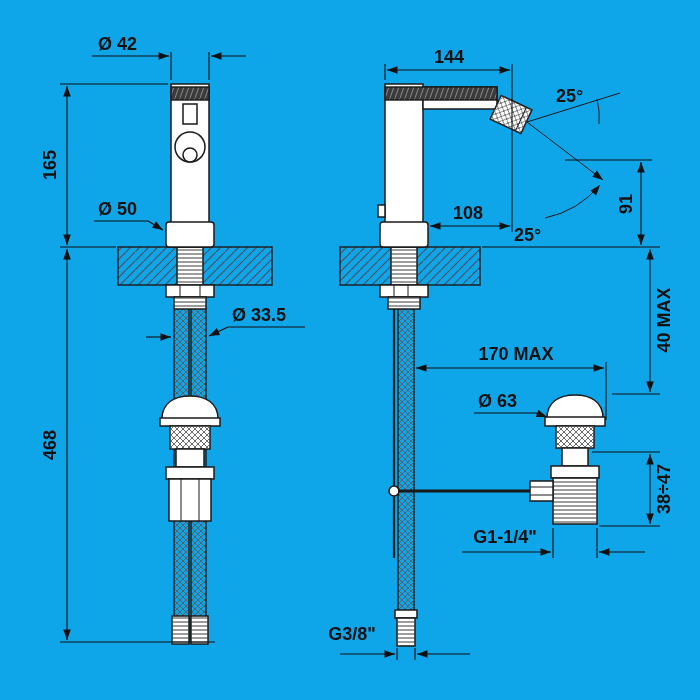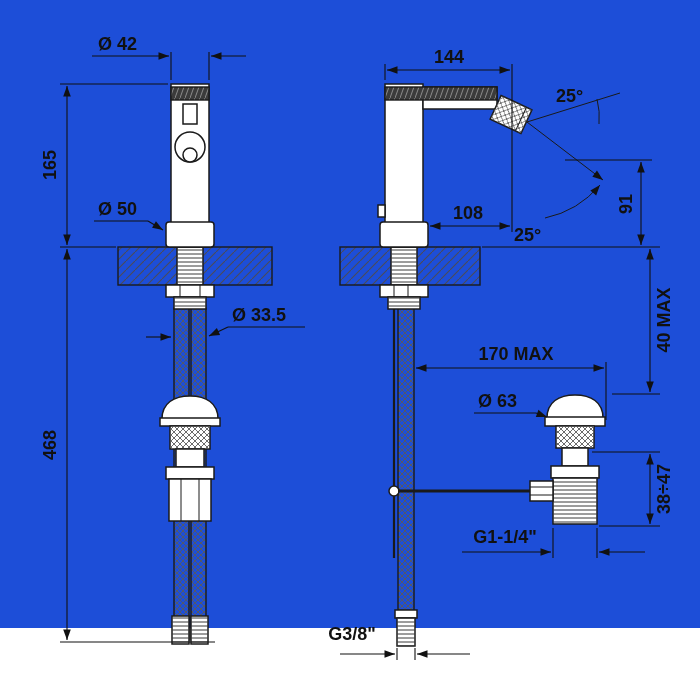--- a/index.html
+++ b/index.html
@@ -1,16 +1,16 @@
 <!DOCTYPE html>
 <html><head>
 <meta charset="utf-8">
 <style>
   html,body{margin:0;padding:0;background:#fff;width:700px;height:700px;overflow:hidden;}
-  .canvas{width:700px;height:628px;background:#1d4ed8;}
+  .canvas{width:700px;height:700px;background:#0ea5e9;}
   svg{display:block;}
   .s{fill:#fff;stroke:#1a1a1a;stroke-width:1.5;}
   .sp{stroke:#1a1a1a;stroke-width:1.4;}
   .nf{stroke:none;}
   .thin{stroke:#1a1a1a;stroke-width:1;fill:none;}
   .rod{stroke:#1a1a1a;stroke-width:2.2;fill:none;}
   .link{stroke:#1a1a1a;stroke-width:3;fill:none;}
   .dim{stroke:#111;stroke-width:1.1;fill:none;}
   .dimtext{font-family:"Liberation Sans",sans-serif;font-size:18px;font-weight:bold;fill:#111;}
 </style>

